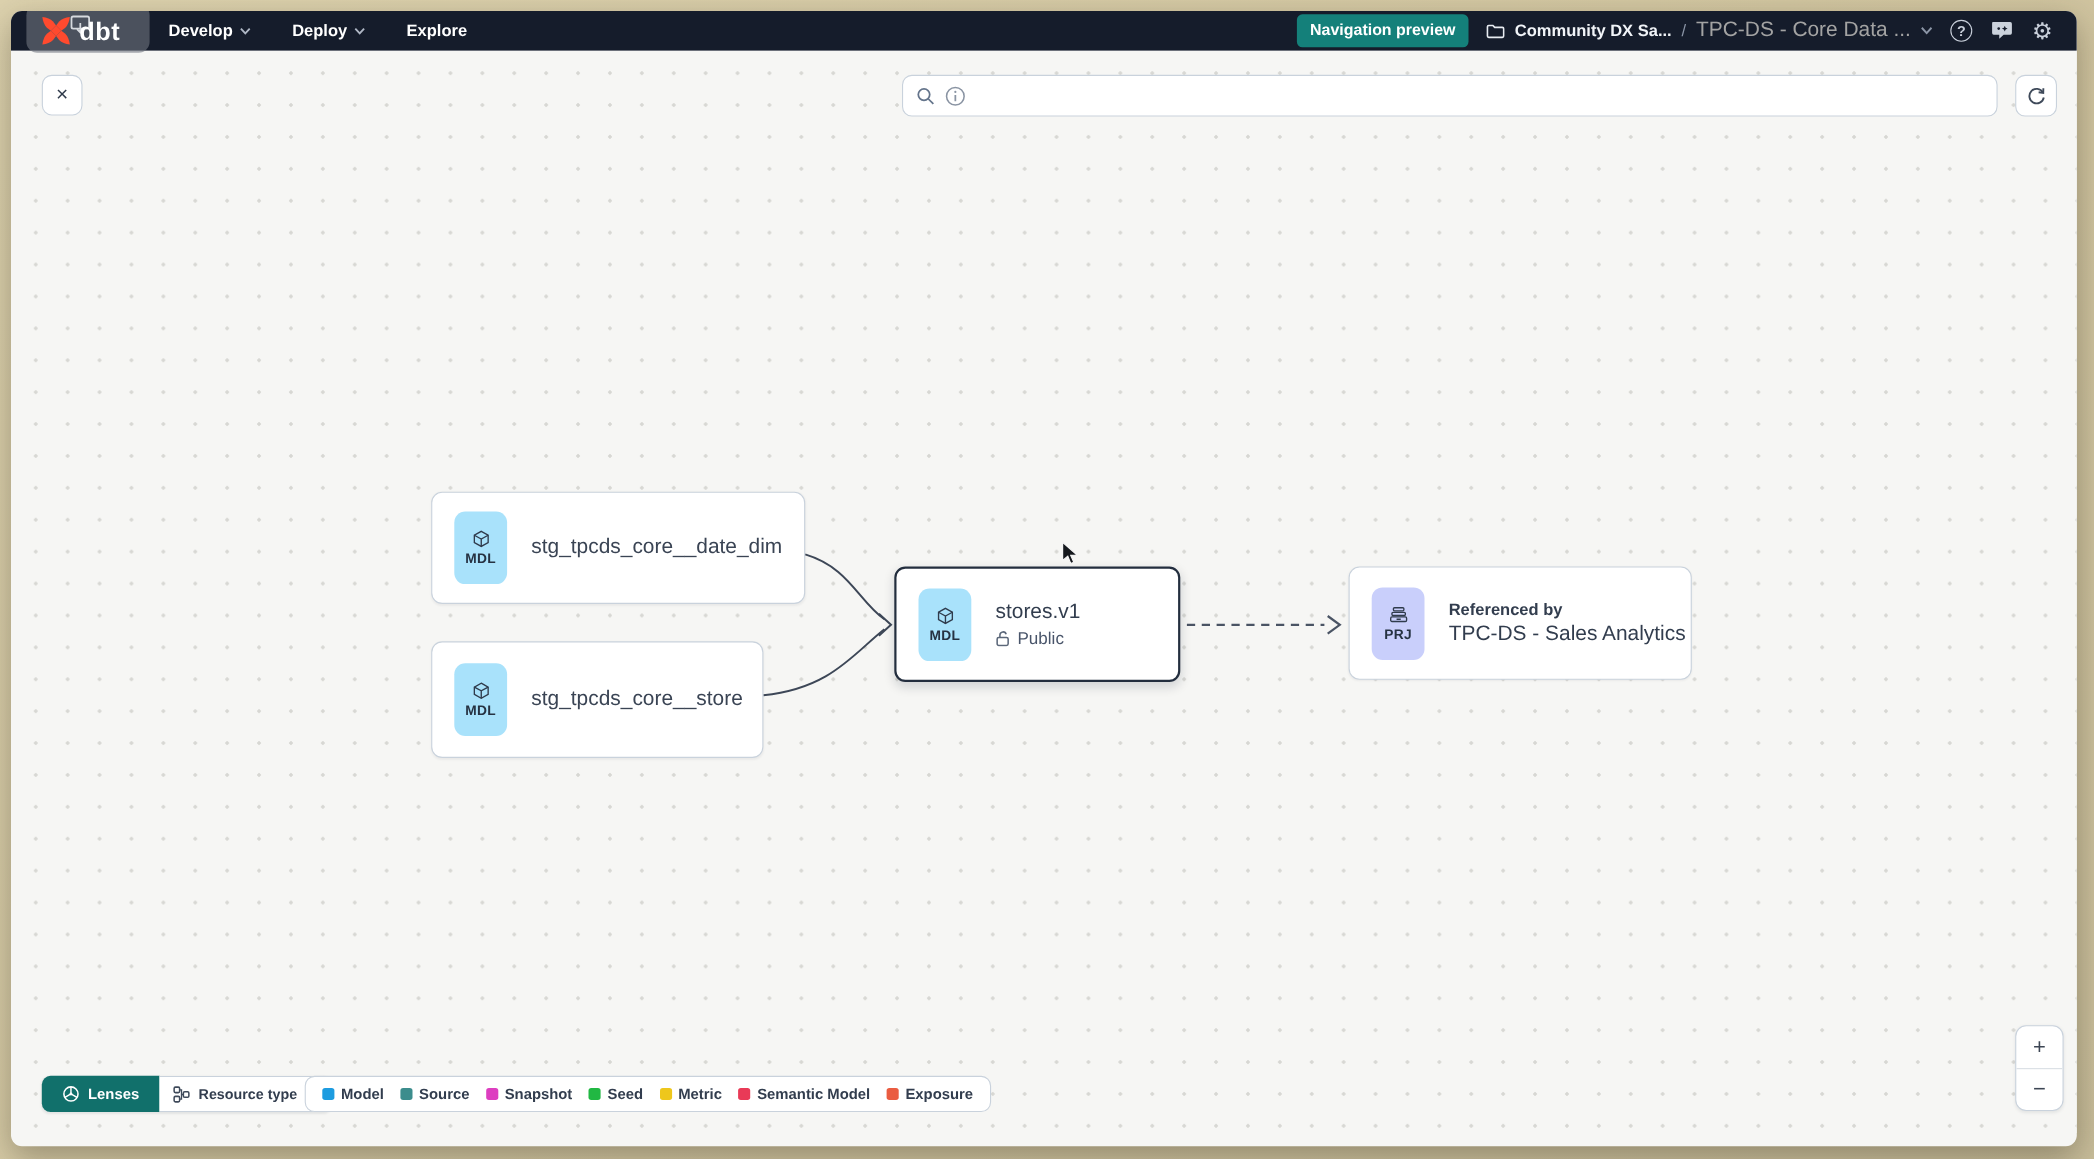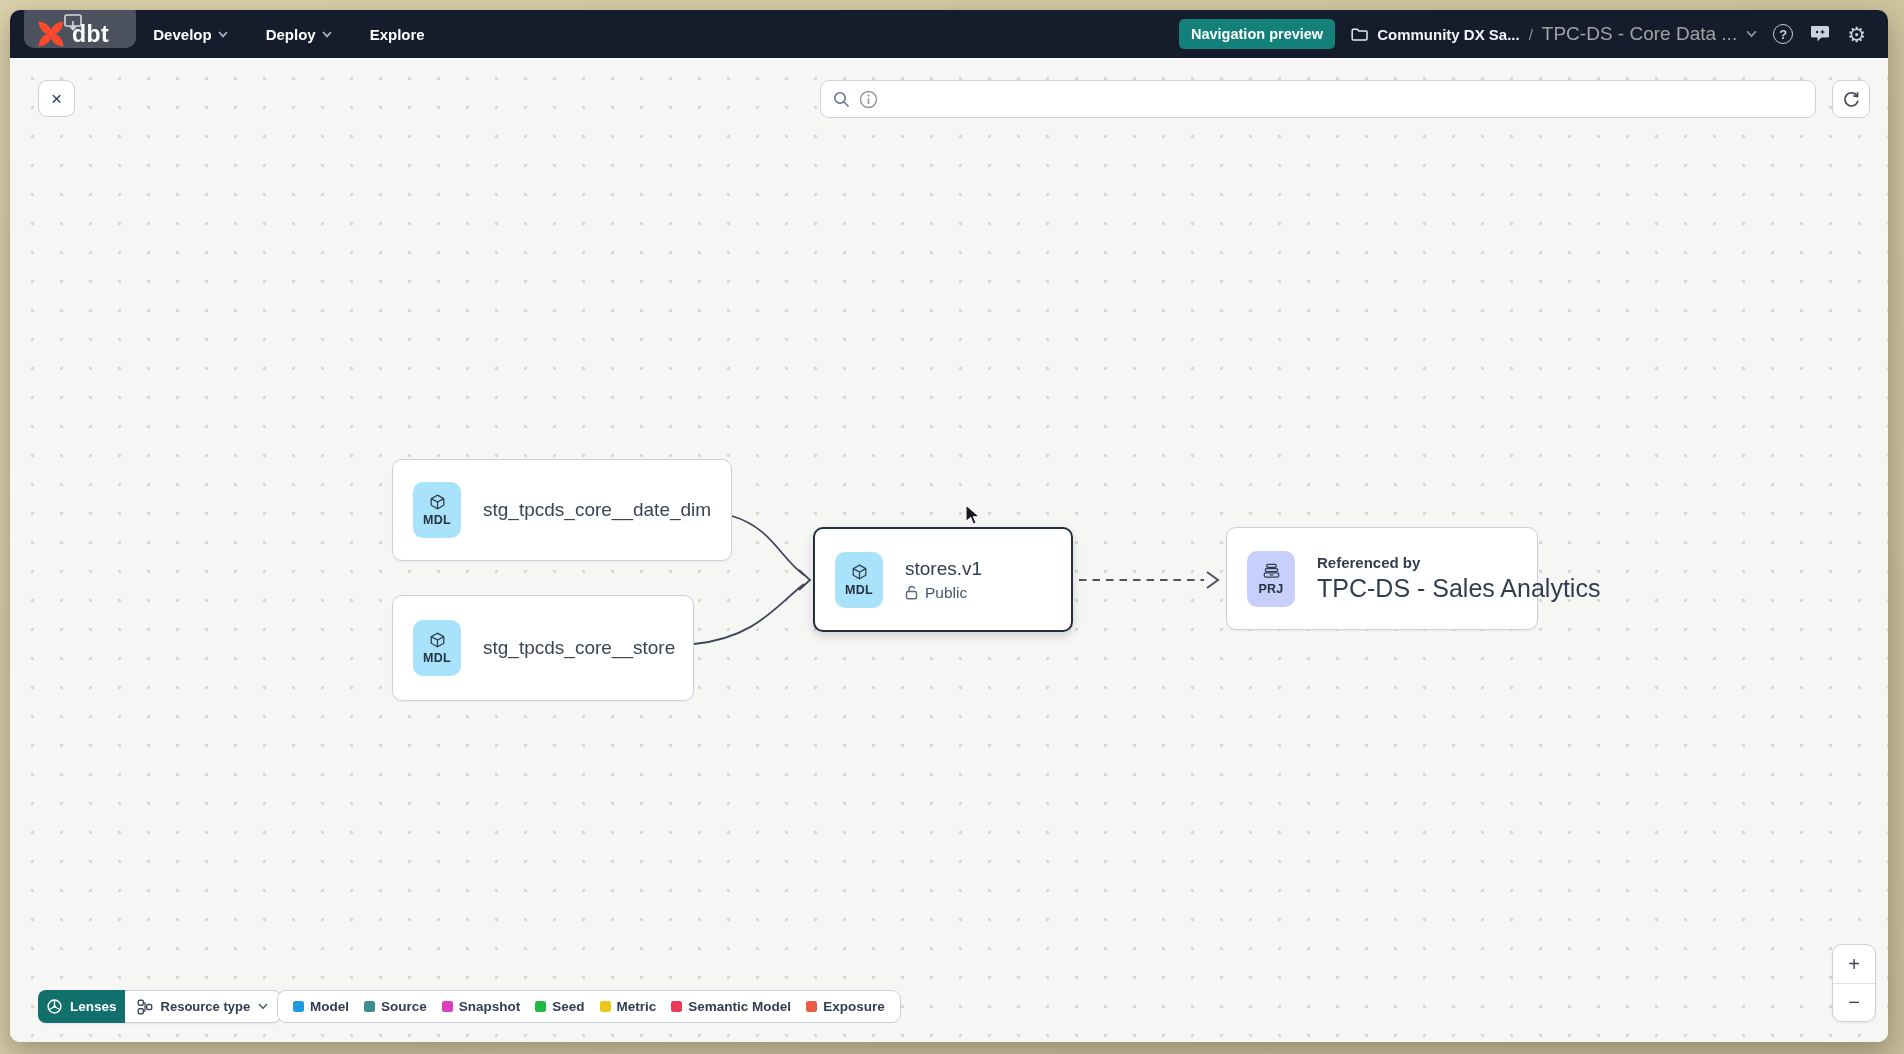--- a/index.html
+++ b/index.html
@@ -4,21 +4,21 @@
 <style>
   * { margin:0; padding:0; box-sizing:border-box; }
   html,body { width:1904px; height:1054px; overflow:hidden;
     font-family:"Liberation Sans","DejaVu Sans",sans-serif; }
   .desktop { position:absolute; inset:0; background:linear-gradient(135deg,#ddd2ae 0%,#d2c6a1 55%,#c8bd9a 100%); }
   .window { position:absolute; left:10px; top:10px; right:16px; bottom:12px;
     border-radius:10px; overflow:hidden; background:#f6f6f4;
     box-shadow:0 10px 30px rgba(40,35,20,.35); }
 
   
-  .navbar { position:relative; height:48px; background:#151c2b; display:flex; align-items:center;
+  .navbar { position:relative; height:36px; background:#151c2b; display:flex; align-items:center;
     padding:0 22px 0 26px; z-index:4; }
   .capture-pill { position:absolute; left:14px; top:-6px; width:112px; height:44px;
     background:rgba(112,117,126,.6); border-radius:10px; z-index:1; }
   .capture-pill svg { position:absolute; left:38px; top:8px; }
   .brand { display:flex; align-items:center; gap:6px; z-index:2; cursor:pointer; }
   .brand-text { color:#fff; font-size:23px; font-weight:700; letter-spacing:.5px; }
   .nav-menu { display:flex; align-items:center; gap:38px; margin-left:44px; z-index:2; }
   .nav-item { display:flex; align-items:center; gap:6px; color:#fff; font-size:15px; font-weight:700; cursor:pointer; }
   .nav-right { margin-left:auto; display:flex; align-items:center; gap:16px; z-index:2; }
   .preview-badge { background:#14807a; color:#fff; font-size:14.5px; font-weight:600;
@@ -50,34 +50,34 @@
   .searchbar input { flex:1; border:none; outline:none; font-size:15px; color:#334155;
     font-family:inherit; background:transparent; }
   .tool-refresh { position:absolute; left:1822px; top:22px; width:38px; height:38px; background:#fff;
     border:1px solid #c9d2dc; border-radius:9px; display:flex; align-items:center; justify-content:center; cursor:pointer; }
 
   
   .node { position:absolute; background:#fff; border:1.5px solid #c9d2dc; border-radius:10px;
     display:flex; align-items:center; padding-left:20px; gap:22px; cursor:pointer;
     box-shadow:0 1px 2px rgba(15,23,42,.05); white-space:nowrap; }
   .node.selected { border:2.5px solid #232e3e; box-shadow:0 4px 10px rgba(15,23,42,.16); }
-  .res-badge { width:48px; height:56px; border-radius:10px; flex:0 0 auto;
+  .res-badge { width:48px; height:66px; border-radius:10px; flex:0 0 auto;
     display:flex; flex-direction:column; align-items:center; justify-content:center; gap:1px; }
   .res-badge .blabel { font-size:12.5px; font-weight:700; color:#263242; letter-spacing:.3px; }
   .node-label { font-size:19px; font-weight:500; color:#3a4454; }
   .node-title { font-size:19px; font-weight:500; color:#323d4e; }
   .node-sub { display:flex; align-items:center; gap:6px; margin-top:4px; color:#49556a; font-size:15.5px; }
   .node-kicker { font-size:15px; font-weight:700; color:#323d4e; }
-  .node-big { font-size:25px; font-weight:500; color:#323d4e; margin-top:3px; }
+  .node-big { font-size:19px; font-weight:500; color:#323d4e; margin-top:3px; }
 
   
   .lenses-group { position:absolute; left:28px; top:932px; height:33px; display:flex; border-radius:8px;
     box-shadow:0 1px 2px rgba(15,23,42,.08); }
   .lenses-btn { background:#11706b; color:#fff; font-size:13.5px; font-weight:700;
-    display:flex; align-items:center; gap:7px; padding:0 8px; border-radius:8px 0 0 8px; cursor:pointer; }
+    display:flex; align-items:center; gap:7px; padding:0 18px; border-radius:8px 0 0 8px; cursor:pointer; }
   .resource-btn { background:#fff; border:1px solid #c9d2dc; border-left:none; color:#323d4e;
     font-size:13px; font-weight:700; display:flex; align-items:center; gap:8px; padding:0 12px;
     border-radius:0 8px 8px 0; cursor:pointer; }
   .legend { position:absolute; left:267px; top:932px; height:33px; background:#fff;
     border:1px solid #c9d2dc; border-radius:9px; display:flex; align-items:center; gap:15px; padding:0 15px; }
   .legend-item { display:flex; align-items:center; gap:6px; font-size:13.5px; font-weight:600; color:#323d4e; }
   .legend-swatch { width:11px; height:11px; border-radius:2.5px; display:inline-block; }
 
   .zoom-ctrl { position:absolute; left:1822px; top:886px; width:44px; background:#fff;
     border:1px solid #c9d2dc; border-radius:10px; overflow:hidden;

